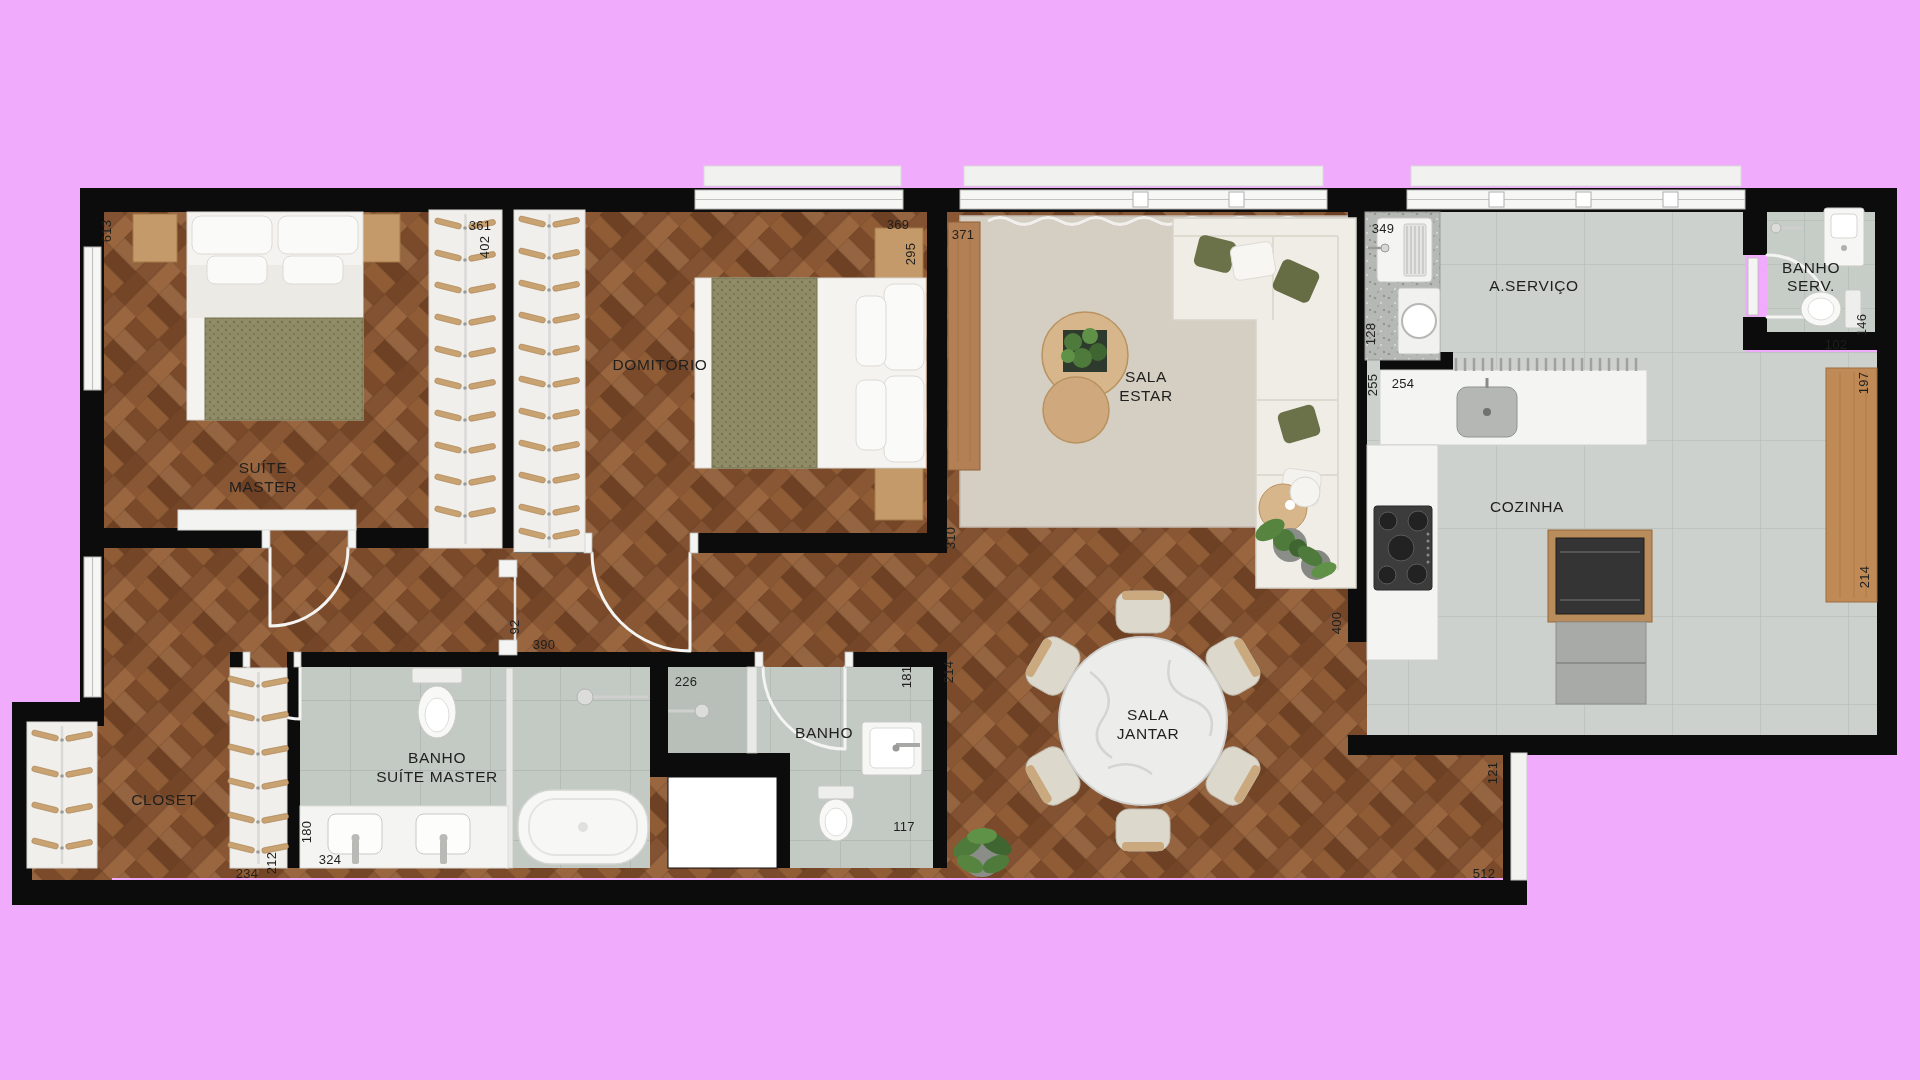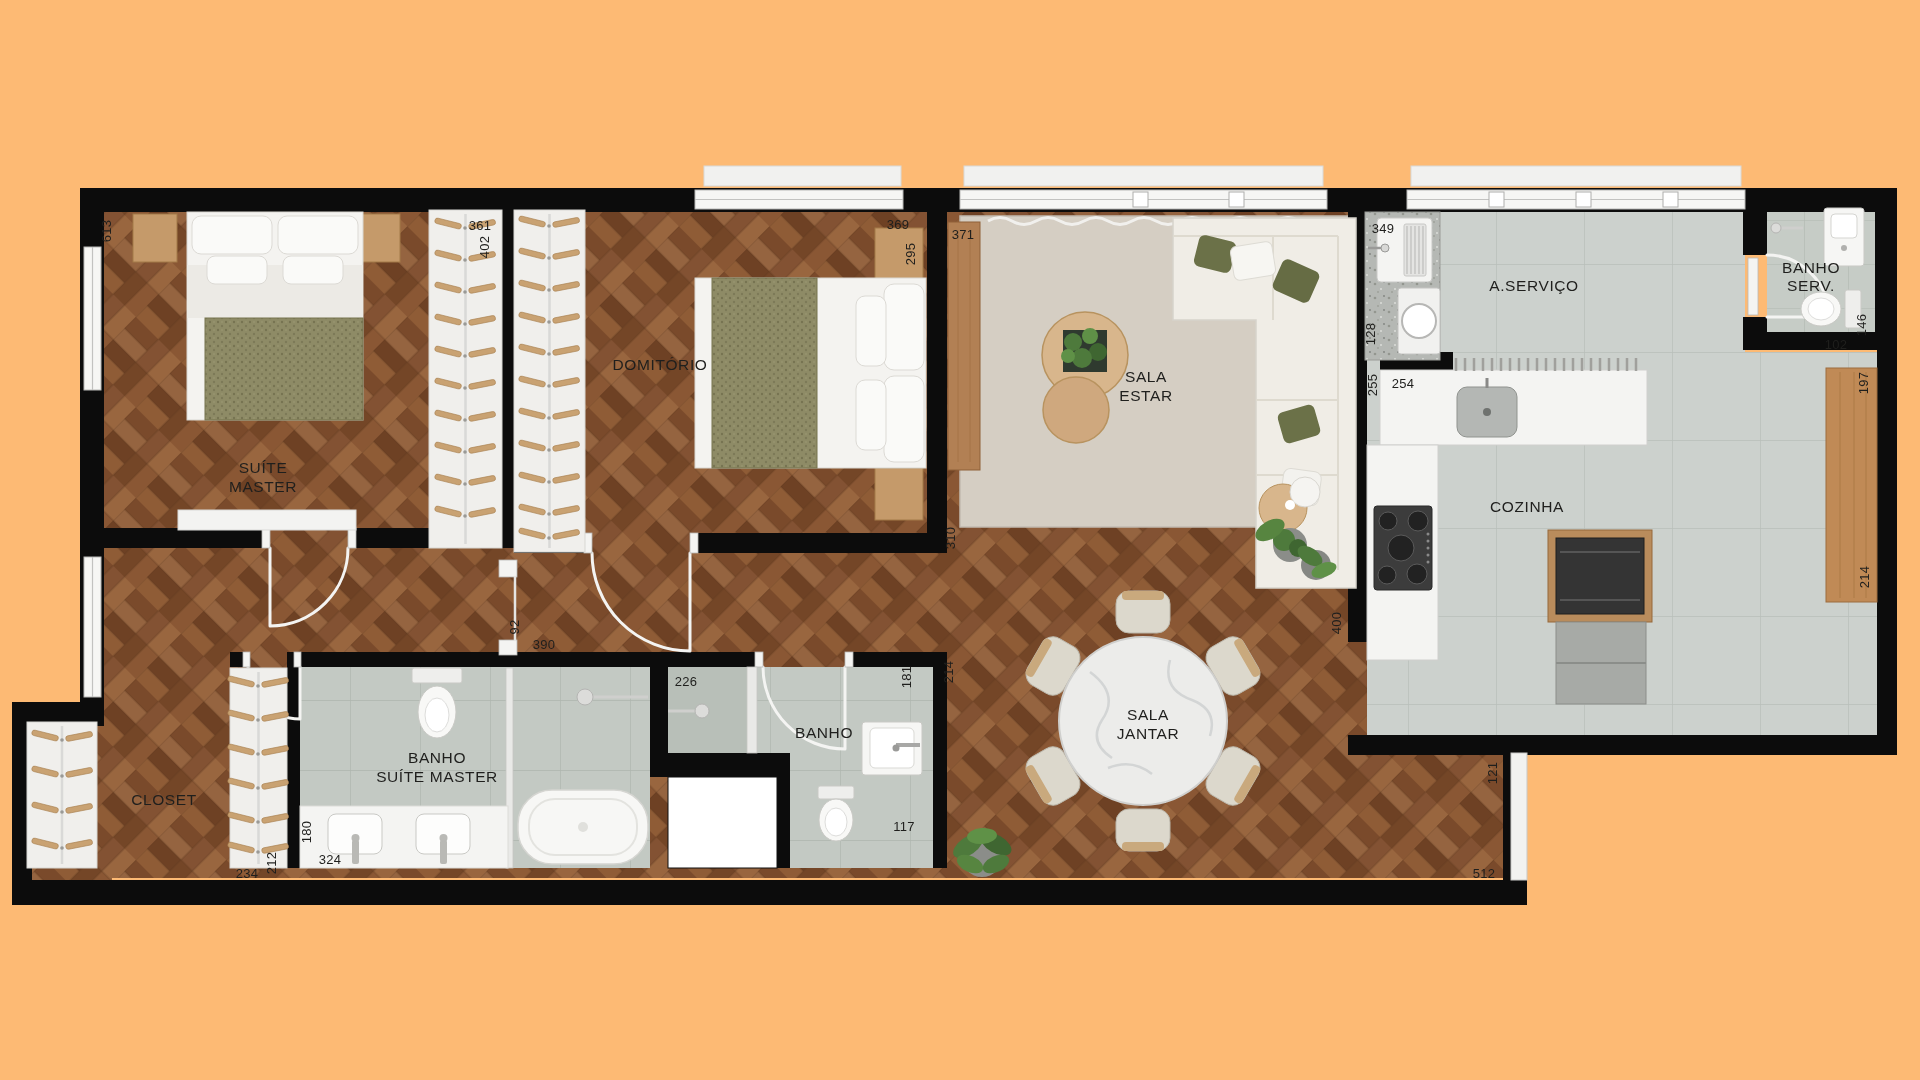--- a/index.html
+++ b/index.html
@@ -1,16 +1,16 @@
 <!DOCTYPE html>
 <html><head>
 <meta charset="utf-8">
 <style>
   html,body{margin:0;padding:0;background:#ffffff;}
-  #stage{position:relative;width:1920px;height:1080px;background:#fdba74;overflow:hidden;
+  #stage{position:relative;width:1920px;height:1080px;background:#f0abfc;overflow:hidden;
          font-family:"Liberation Sans",sans-serif;}
   svg{position:absolute;left:0;top:0;}
   text{font-family:"Liberation Sans",sans-serif;fill:#1f1f1d;}
   .dim{font-size:13px;letter-spacing:.3px;}
   .room{font-size:15.5px;letter-spacing:.6px;}
 </style>
 </head>
 <body>
 
 <div id="stage">

